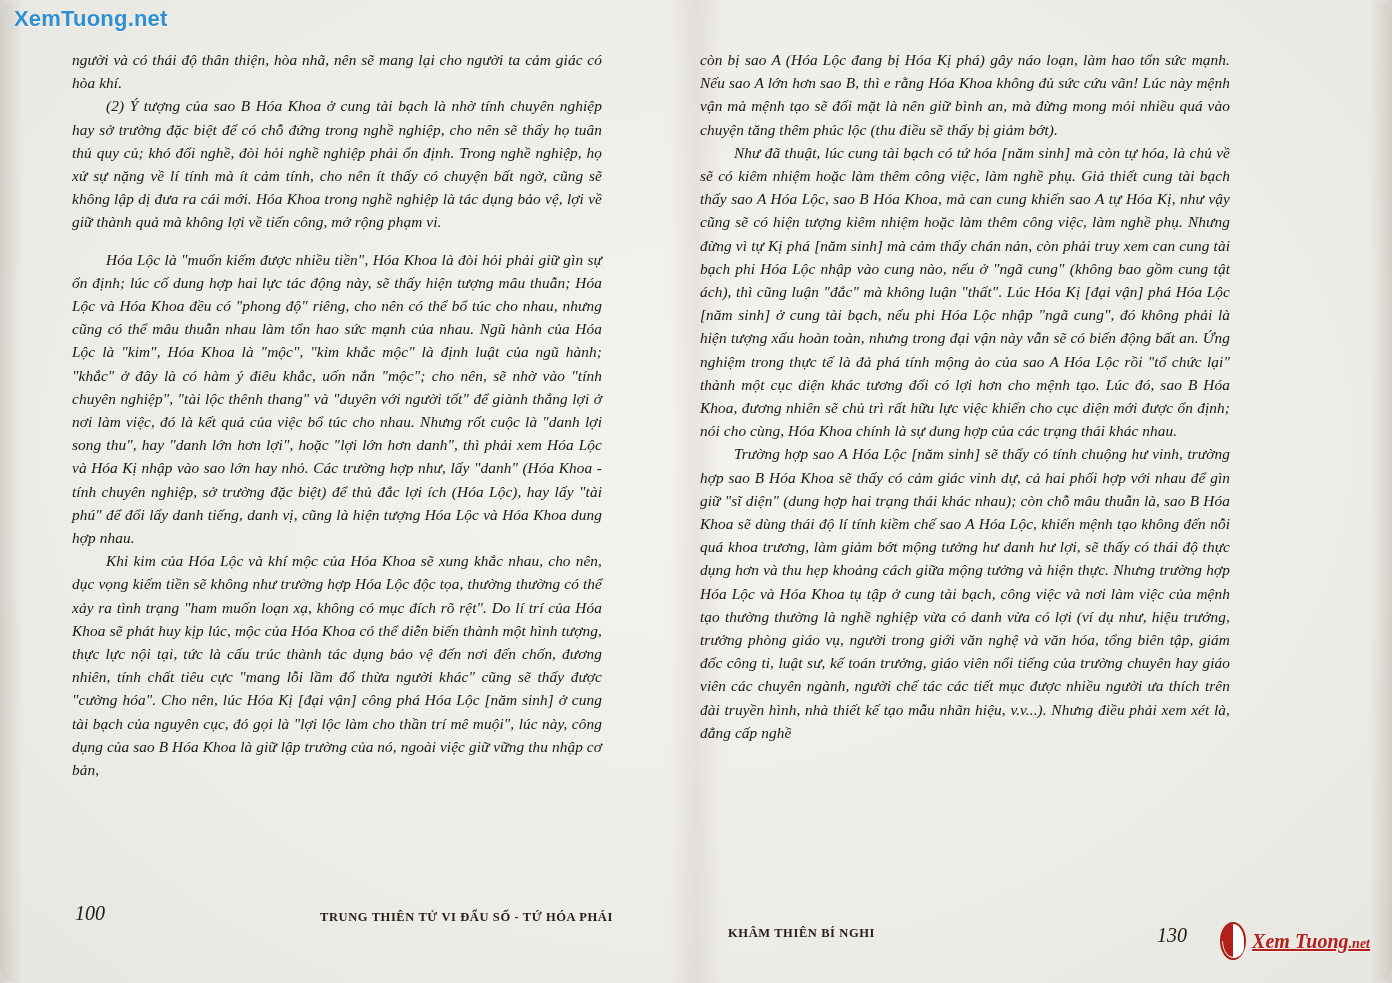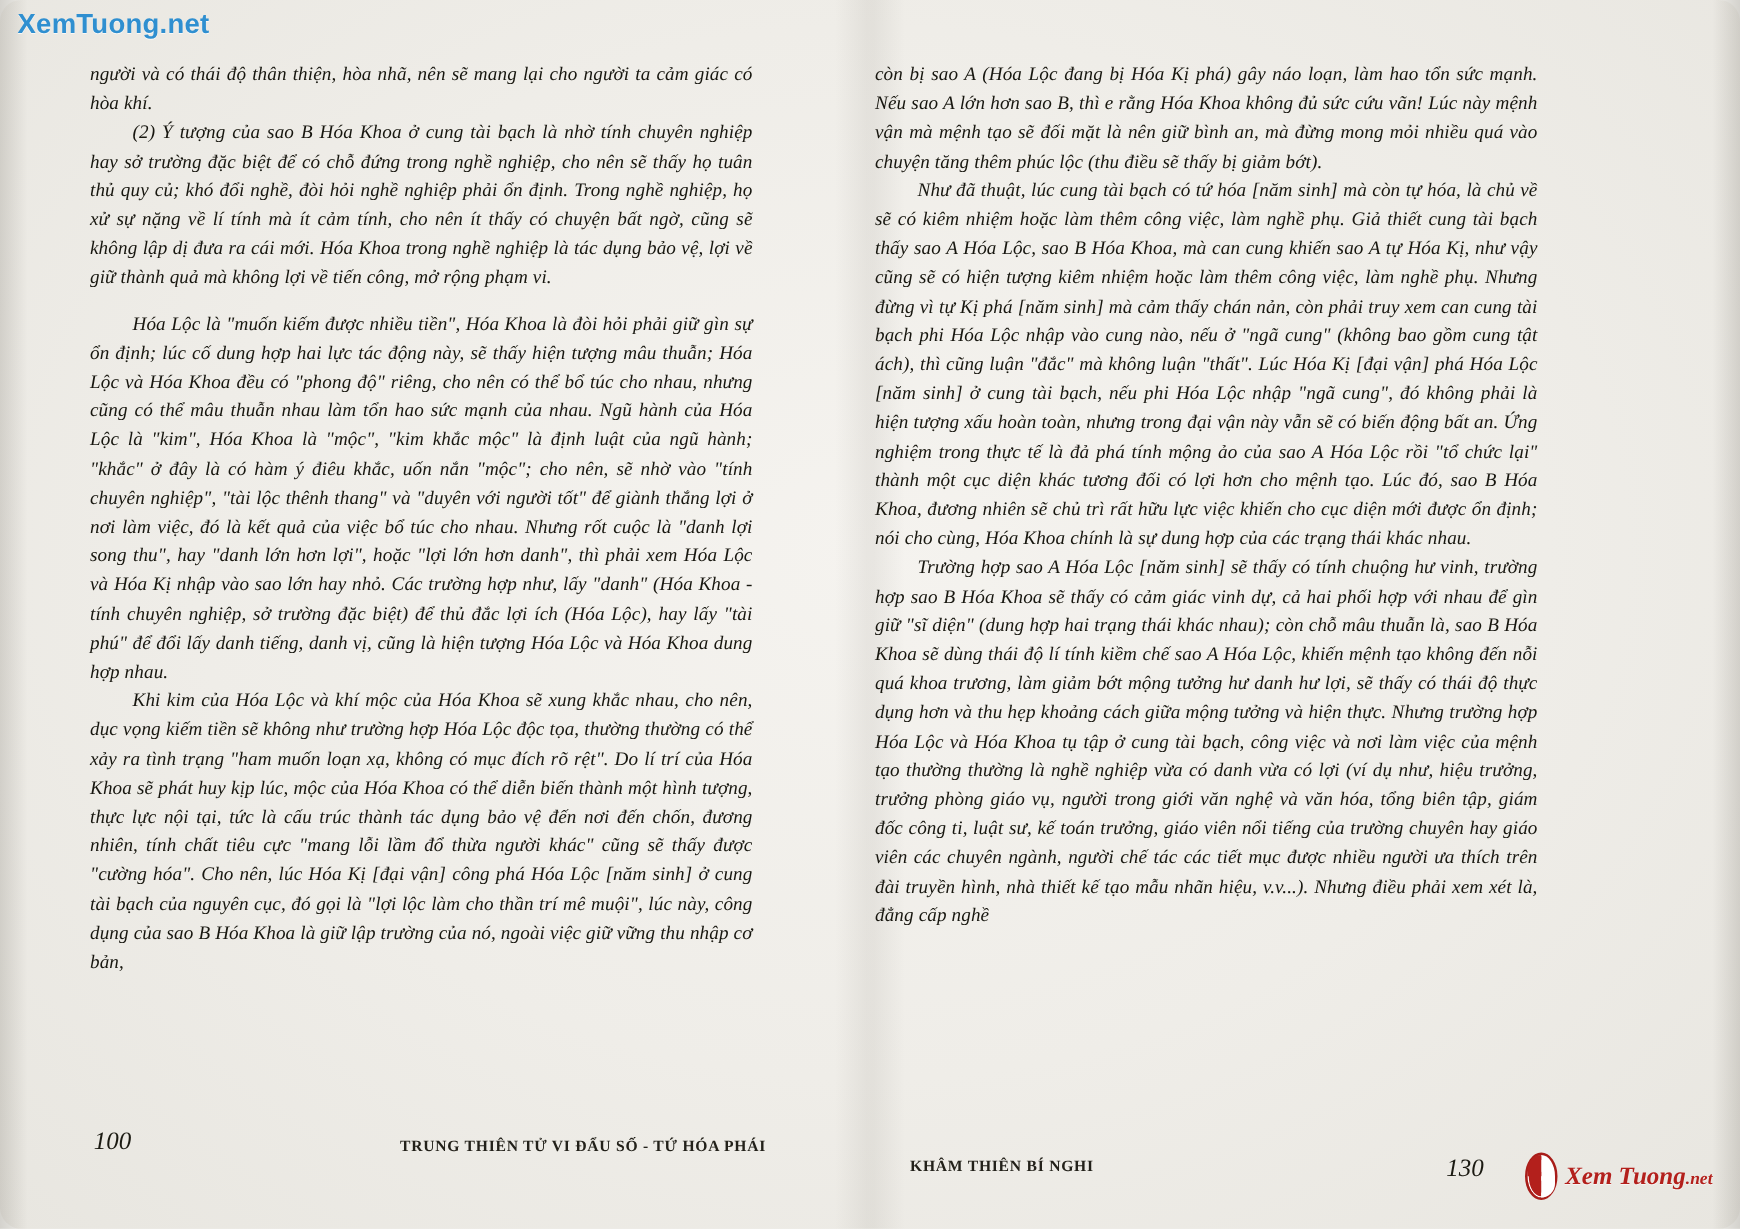--- a/index.html
+++ b/index.html
@@ -140,20 +140,21 @@
     border-bottom-right-radius: 34px;
   }
   .logo .logotext {
     font-family: "Liberation Serif", serif;
     font-style: italic;
     font-weight: bold;
     font-size: 20px;
     color: #b3201c;
     text-shadow: 0 1px 0 rgba(255,255,255,0.6);
     white-space: nowrap;
+    text-decoration: underline;
   }
   .logo .logotext .dotnet {
     font-size: 14px;
   }
   
   .edge-left, .edge-right {
     position: absolute;
     top: 0;
     width: 22px;
     height: 983px;

